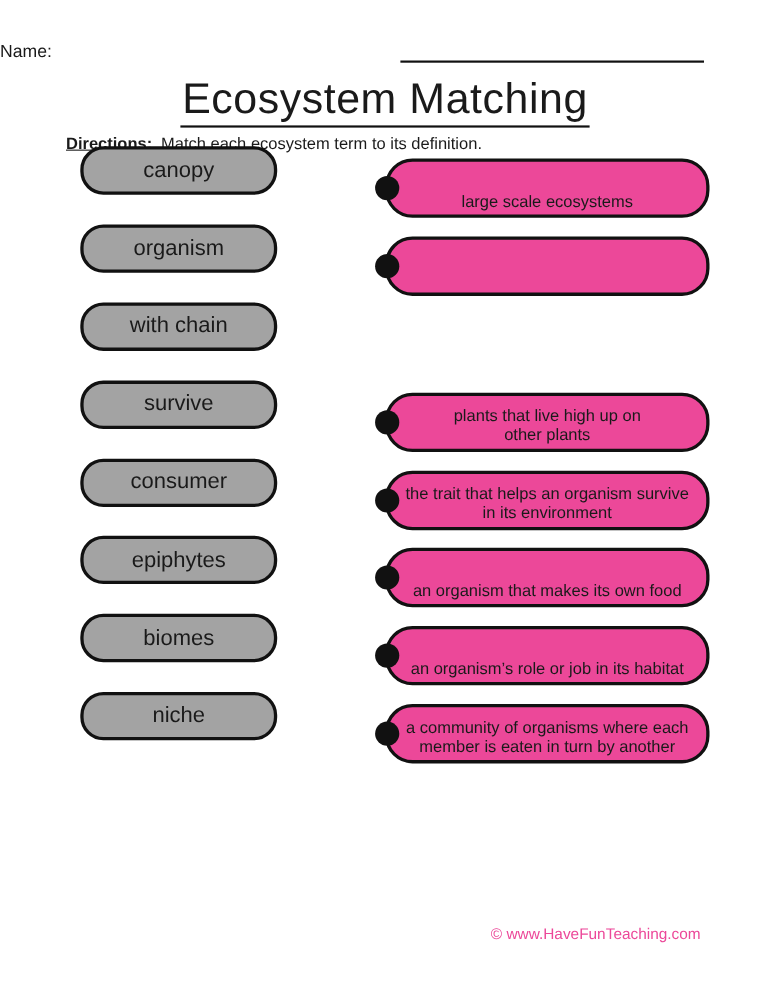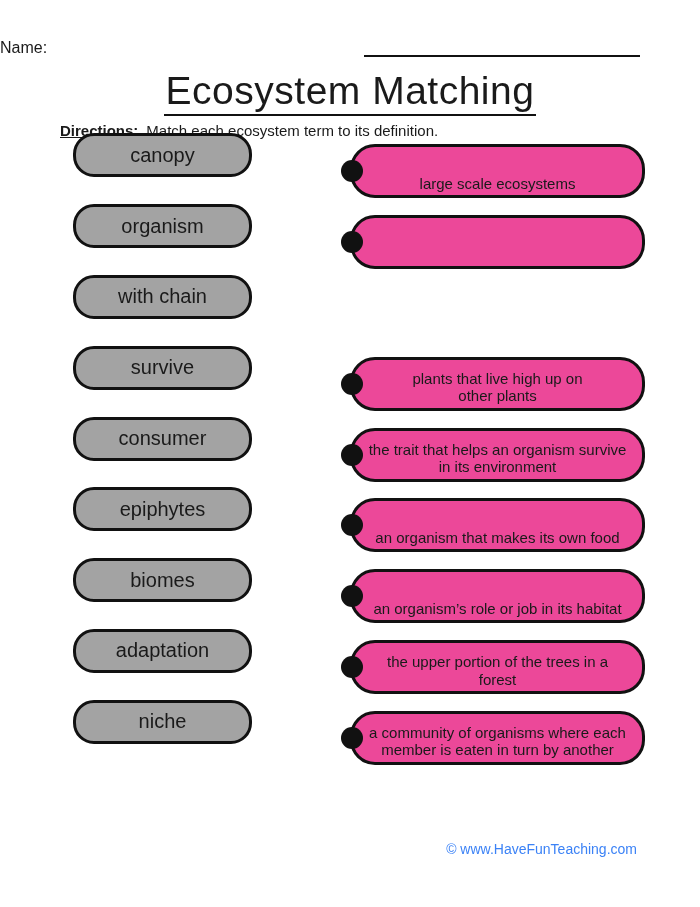--- a/index.html
+++ b/index.html
@@ -108,21 +108,21 @@
     height: 22px;
     background: #111;
     border-radius: 50%;
   }
   
   .footer {
     position: absolute;
     top: 841px;
     right: 63px;
     font-size: 14px;
-    color: #3b82f6;
+    color: #ec4899;
   }
 </style>
 </head>
 <body>
 
 <div class="name-row">
   <span class="name-label">Name:</span>
   <span class="name-blank"></span>
 </div>
 
@@ -197,30 +197,20 @@
   <div class="match-row">
     <div class="term-pill">
       <span>biomes</span>
     </div>
     <div class="def-box">
       <span class="dot"></span>
       <span class="def-text">an organism’s role or job in its habitat</span>
     </div>
   </div>
 
-  <div class="match-row">
-    <div class="term-pill">
-      <span>adaptation</span>
-    </div>
-    <div class="def-box">
-      <span class="dot"></span>
-      <span class="def-text">the upper portion of the trees in a
-forest</span>
-    </div>
-  </div>
 
   <div class="match-row">
     <div class="term-pill">
       <span>niche</span>
     </div>
     <div class="def-box">
       <span class="dot"></span>
       <span class="def-text">a community of organisms where each
 member is eaten in turn by another</span>
     </div>

